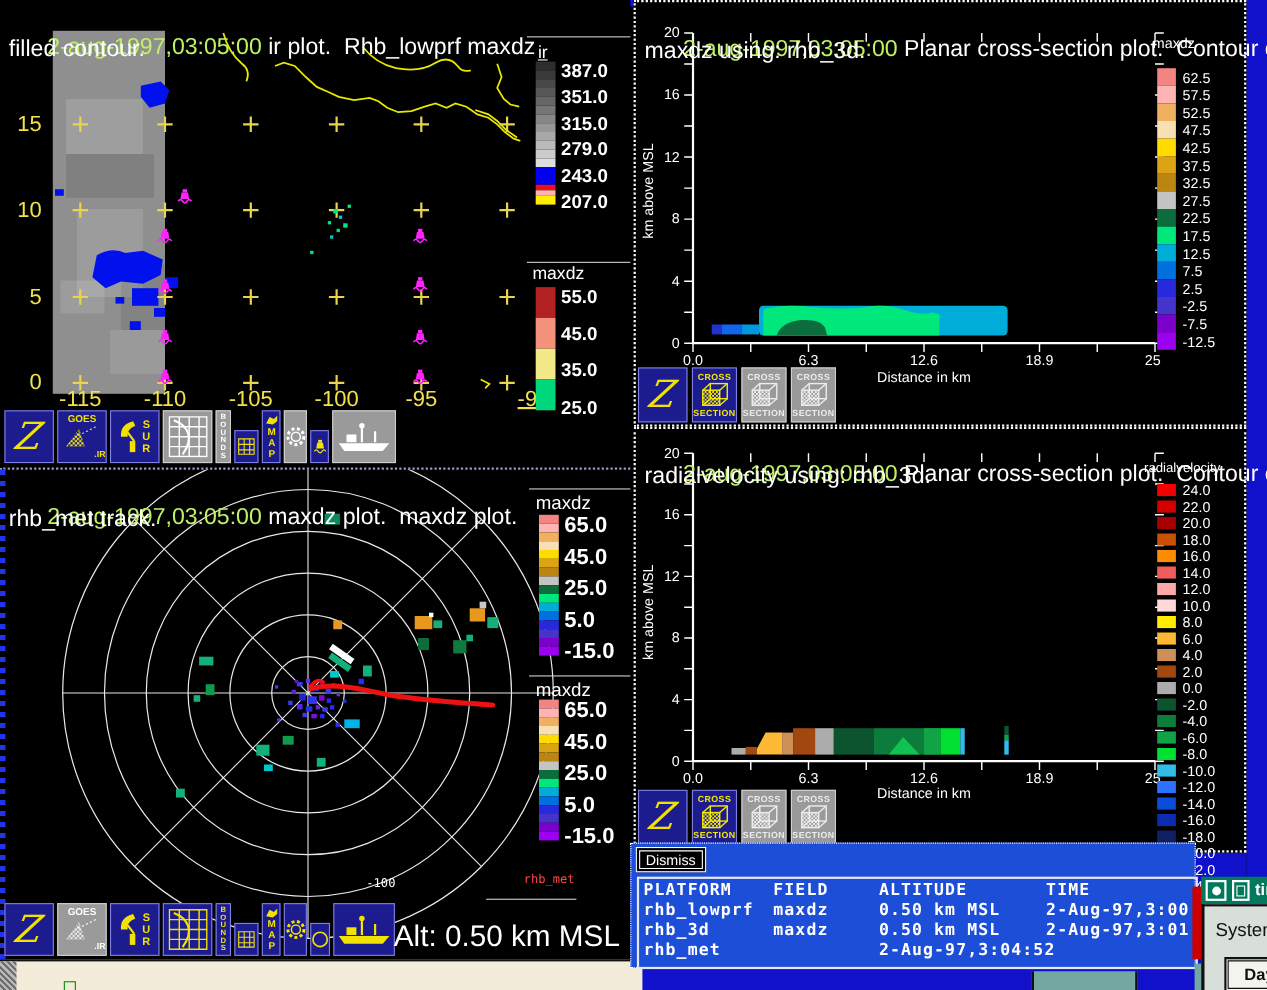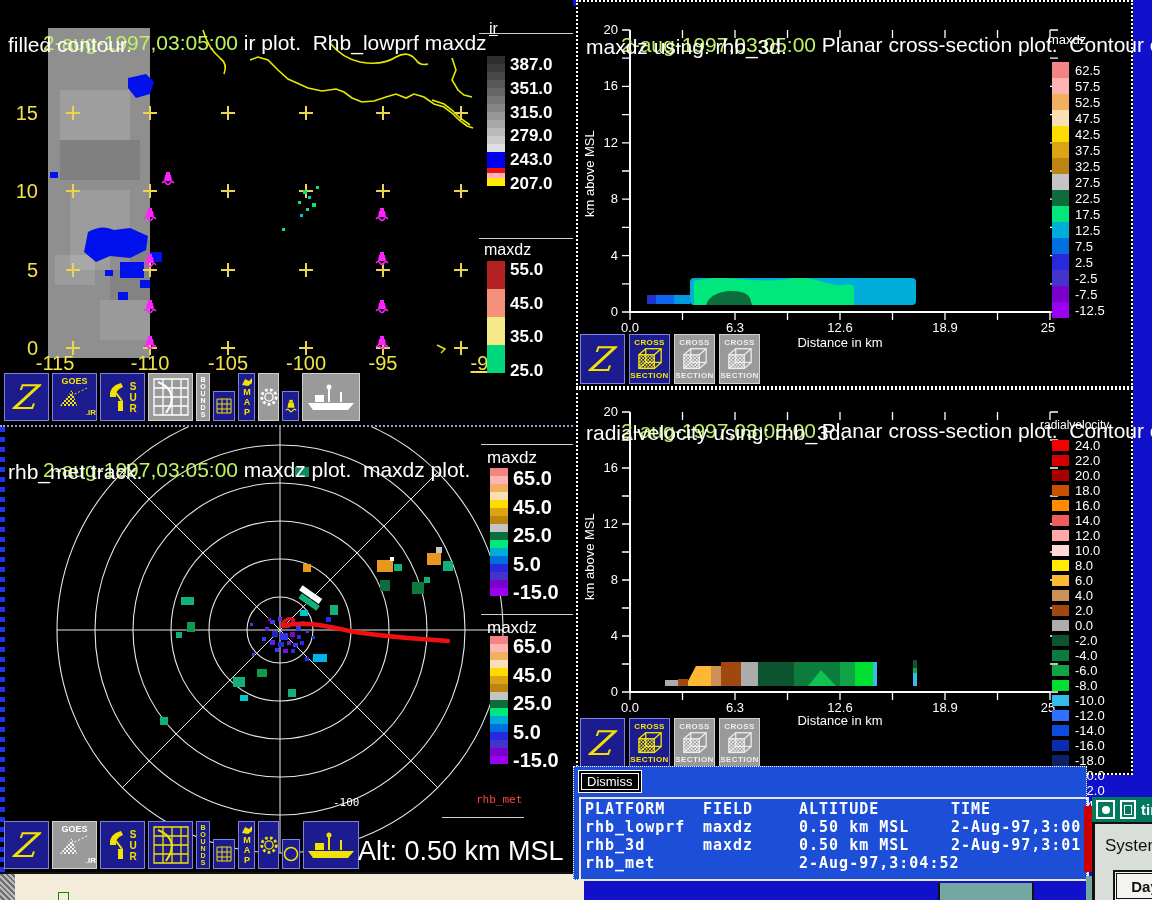--- a/index.html
+++ b/index.html
@@ -150,29 +150,29 @@
       <path d="M437,345 l8,4 -4,4" stroke="#e8e800" fill="none" stroke-width="1.5"></path>
     </svg>
     <div class="abs panel-title" style="left:8px;top:4px;">
       <span class="ts">2-aug-1997,03:05:00</span><span> ir plot.  Rhb_lowprf maxdz</span>
     </div>
     <div class="abs panel-title" style="left:8px;top:32px;">filled contour.</div>
     <span class="abs ylab" style="left:4px;top:102px;">15</span>
     <span class="abs ylab" style="left:4px;top:180px;">10</span>
     <span class="abs ylab" style="left:4px;top:259px;">5</span>
     <span class="abs ylab" style="left:4px;top:337px;">0</span>
-    <span class="abs xlab" style="left:55px;top:352px;">-115</span>
+    <span class="abs xlab" style="left:73px;top:352px;">-115</span>
     <span class="abs xlab" style="left:150px;top:352px;">-110</span>
     <span class="abs xlab" style="left:228px;top:352px;">-105</span>
     <span class="abs xlab" style="left:306px;top:352px;">-100</span>
     <span class="abs xlab" style="left:383px;top:352px;">-95</span>
     <span class="abs xlab" style="left:485px;top:352px;text-decoration:underline;">-90</span>
 
     <div class="abs sep" style="left:479px;top:33px;width:94px;"></div>
-    <span class="abs cbh" style="left:489px;top:20px;text-decoration:underline;">ir</span>
+    <span class="abs cbh" style="left:489px;top:40px;text-decoration:underline;">ir</span>
     <div class="abs cb" style="left:487px;top:56px;">
         <div class="cb-segs">
           <div style="background: rgb(46, 46, 46); height: 8px;"></div>
           <div style="background: rgb(58, 58, 58); height: 8px;"></div>
           <div style="background: rgb(72, 72, 72); height: 8px;"></div>
           <div style="background: rgb(87, 87, 87); height: 8px;"></div>
           <div style="background: rgb(102, 102, 102); height: 8px;"></div>
           <div style="background: rgb(118, 118, 118); height: 8px;"></div>
           <div style="background: rgb(134, 134, 134); height: 8px;"></div>
           <div style="background: rgb(151, 151, 151); height: 8px;"></div>

